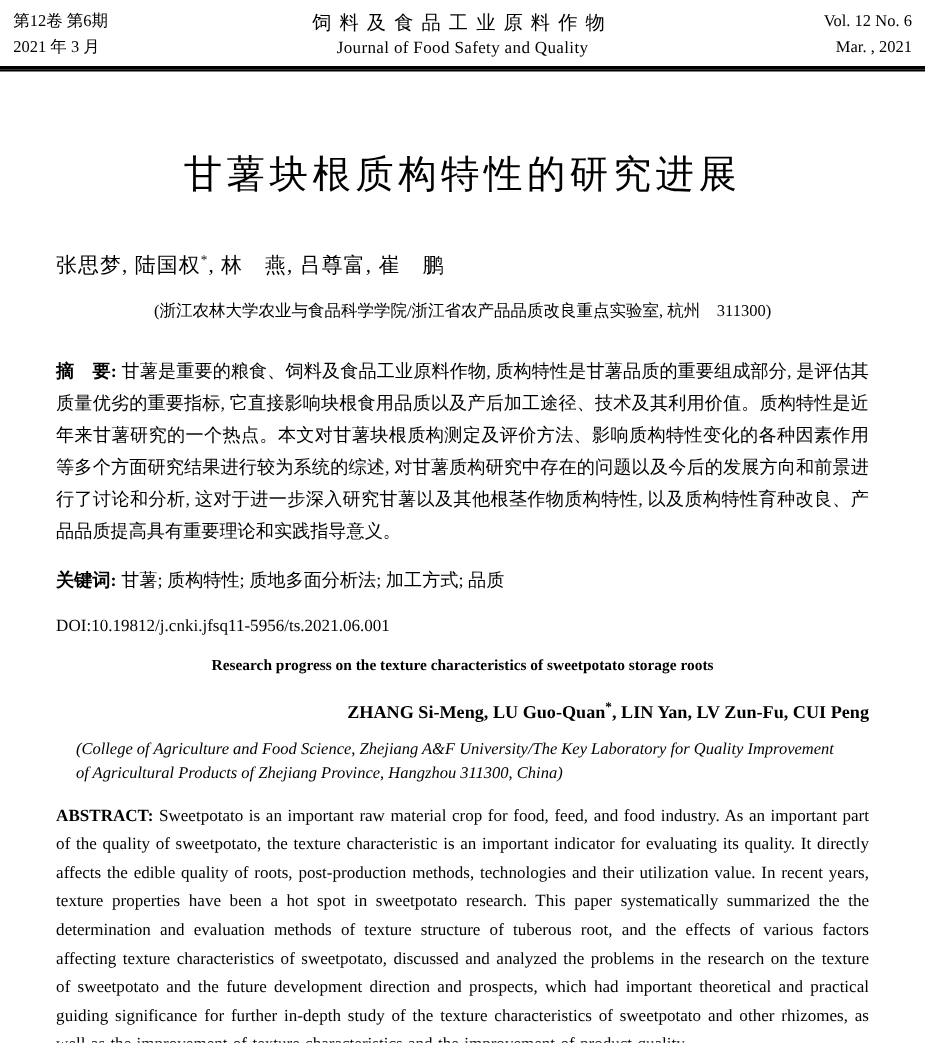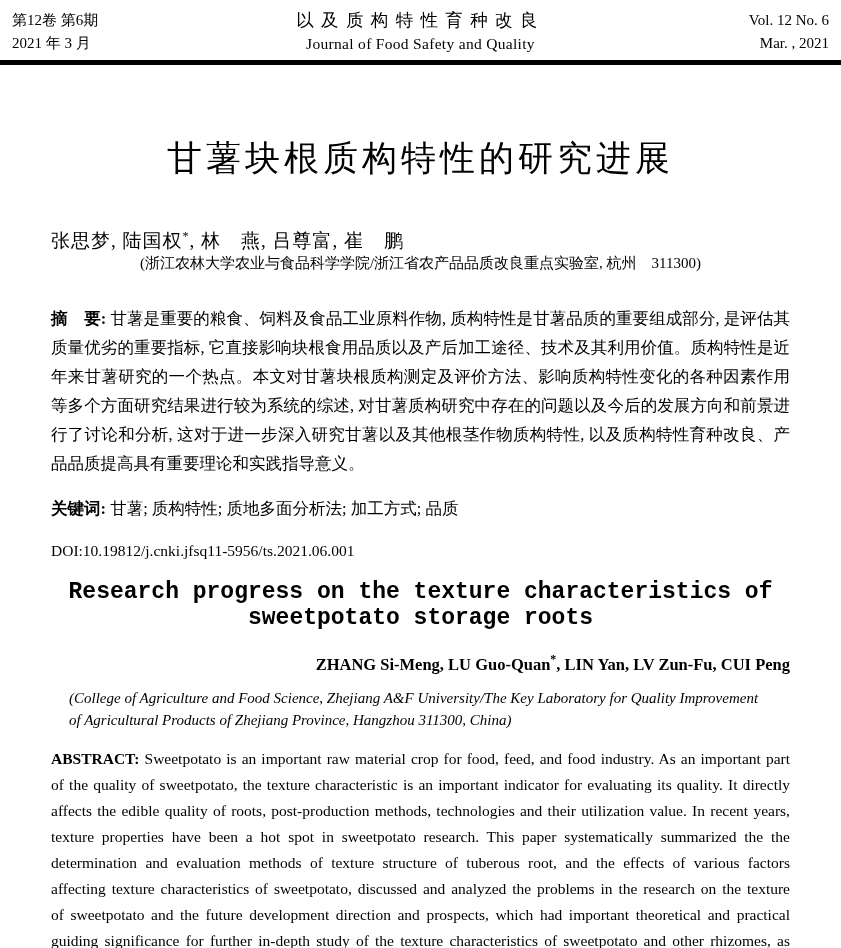--- a/index.html
+++ b/index.html
@@ -48,20 +48,21 @@
 
   .cn-authors {
     margin-top: 46px;
     text-align: left;
     font-size: 19px;
     letter-spacing: 1px;
   }
   .cn-authors sup, .en-authors sup { font-size: 12px; }
 
   .cn-affil {
+    margin-top: 19px;
     text-align: center;
     font-size: 15px;
     font-family: Liberation Serif, serif;
   }
 
   .cn-abstract {
     margin-top: 31px;
     font-size: 16.5px;
     line-height: 29px;
     text-align: justify;
@@ -77,23 +78,22 @@
 
   .doi-line {
     font-size: 15.5px;
     line-height: 25px;
     margin-top: 1px;
   }
 
   .en-title {
     margin-top: 15px;
     text-align: center;
-    font-size: 23px;
+    font-size: 14px;
     font-weight: bold;
-    font-family: Liberation Mono, monospace;
   }
 
   .en-authors {
     margin-top: 21px;
     text-align: right;
     font-size: 16.5px;
     font-weight: bold;
   }
 
   .en-affil {
@@ -118,21 +118,21 @@
 <body>
 
 <div class="page">
 
   <div class="jheader">
     <div class="hcol left">
       <div>第12卷 第6期</div>
       <div>2021 年 3 月</div>
     </div>
     <div class="hcol center">
-      <div class="cn-journal">以及质构特性育种改良</div>
+      <div class="cn-journal">饲料及食品工业原料作物</div>
       <div class="en-journal">Journal of Food Safety and Quality</div>
     </div>
     <div class="hcol right">
       <div>Vol. 12 No. 6</div>
       <div>Mar. , 2021</div>
     </div>
   </div>
 
   <div class="double-rule"></div>
 

